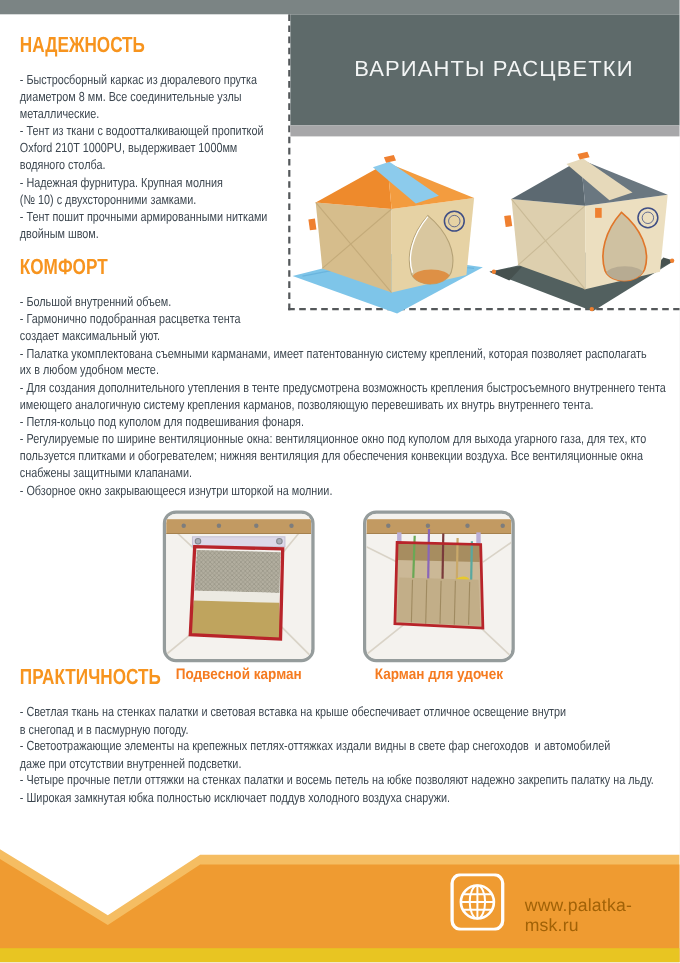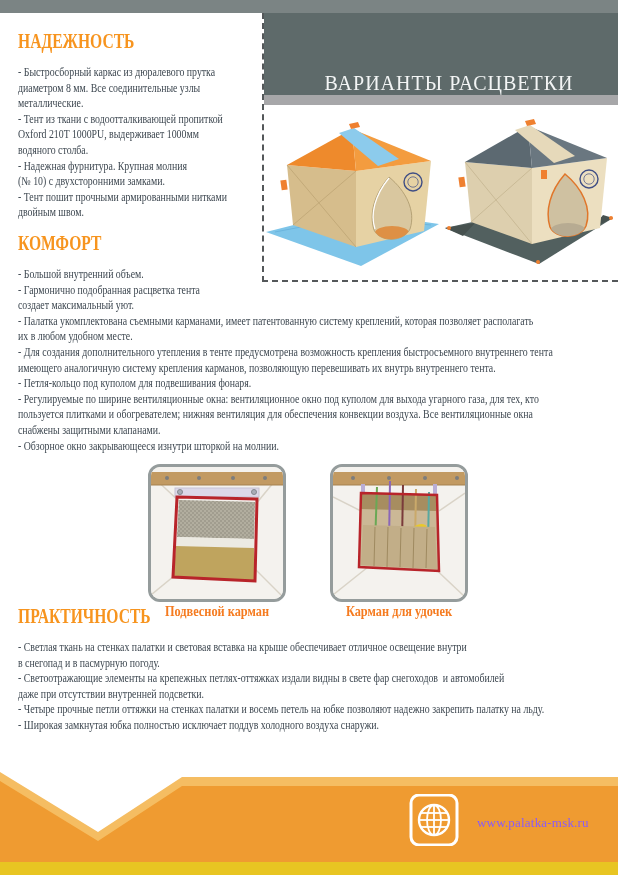--- a/index.html
+++ b/index.html
@@ -1,30 +1,30 @@
 <!DOCTYPE html>
 <html lang="ru"><head>
 <meta charset="utf-8">
 <style>
   html,body{margin:0;padding:0;background:#e9e9e9;}
   .page{
     position:relative;width:618px;height:875px;margin:0 auto;
     background:#ffffff;overflow:hidden;
-    font-family:Liberation Serif, serif;color:#3d4750;
+    font-family:Liberation Sans, sans-serif;color:#3d4750;
   }
   
   .top-bar{position:absolute;left:0;top:0;width:618px;height:13px;background:#7b8484;}
   
   .variants-box{
     position:absolute;left:262px;top:13px;width:356px;height:269px;
     box-sizing:border-box;border-left:2px dashed #54585a;border-bottom:2px dashed #54585a;
     background:#ffffff;
   }
   .variants-header{
-    height:82px;background:#5e6a6a;display:flex;align-items:flex-end;justify-content:center;padding-left:16px;
+    height:101px;background:#5e6a6a;display:flex;align-items:center;justify-content:center;padding-left:16px;
   }
   .variants-title{
     color:#f3f5f5;font-size:20px;letter-spacing:1px;font-weight:400;white-space:nowrap;
   }
   .variants-band{height:10px;background:#a7a7a9;}
   .variants-tents{
     height:165px;display:flex;align-items:flex-end;justify-content:center;gap:2px;padding-top:2px;
   }
   
   .section{position:absolute;left:18px;}
@@ -53,21 +53,21 @@
     position:absolute;top:604px;width:138px;text-align:center;
     color:#f57b20;font-weight:700;font-size:14px;white-space:nowrap;
     transform:scaleX(0.88);
   }
   .caption-1{left:148px;}
   .caption-2{left:330px;}
   
   .footer-svg{position:absolute;left:0;top:770px;}
   .globe{position:absolute;left:408px;top:794px;}
   .footer-url{
-    position:absolute;left:477px;top:815px;color:#8b5cf6;font-size:13px;
+    position:absolute;left:477px;top:815px;color:#a16207;font-size:16px;
     letter-spacing:0.2px;text-decoration:none;
   }
 </style>
 </head>
 <body>
 
 <div class="page">
 
   <div class="top-bar"></div>
 

